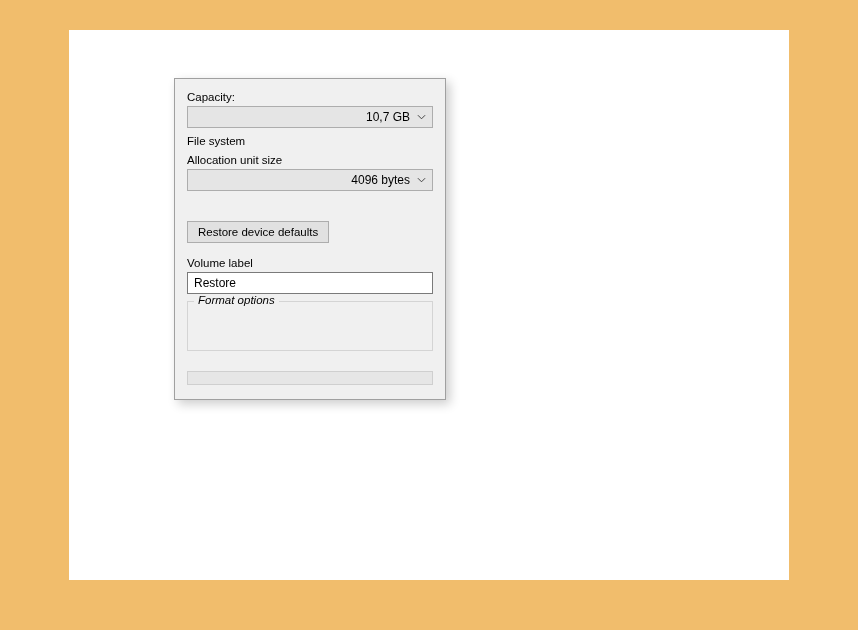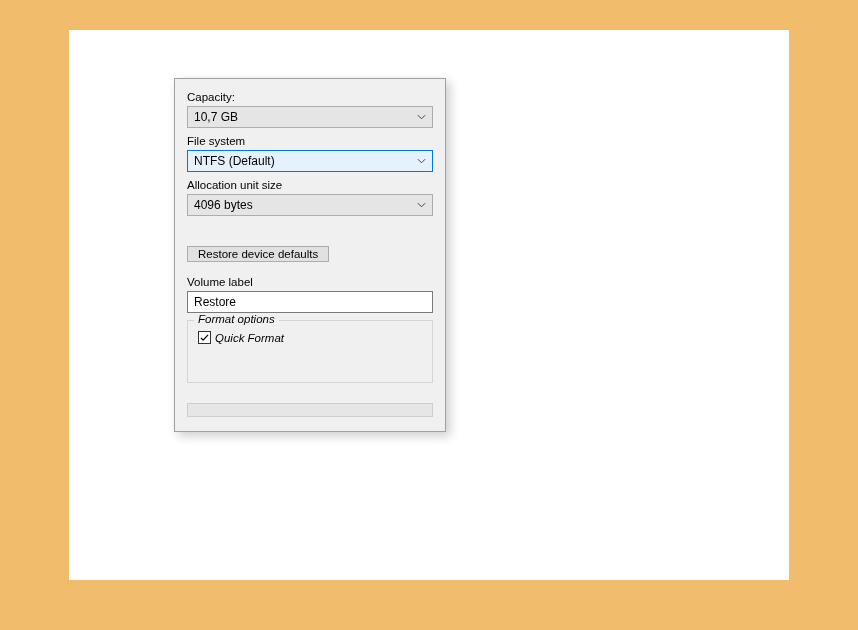--- a/index.html
+++ b/index.html
@@ -62,35 +62,36 @@
       position: relative;
       width: 100%;
       height: 22px;
       background: #e5e5e5;
       border: 1px solid #adadad;
       display: flex;
       align-items: center;
       padding: 0 22px 0 6px;
       font-size: 12px;
       cursor: default;
+      justify-content: flex-end;
     }
     .combo.highlight {
       background: #e5f1fb;
       border: 1px solid #0078d7;
     }
     .combo .caret {
       position: absolute;
       right: 6px;
       top: 50%;
       transform: translateY(-50%);
     }
     .caret svg { width: 9px; height: 6px; display: block; }
     .btn-restore {
       margin-top: 30px;
-      height: 16px;
+      height: 22px;
       background: #e1e1e1;
       border: 1px solid #adadad;
       font-size: 11.5px;
       padding: 0 10px;
       cursor: default;
     }
     .textbox {
       width: 100%;
       height: 22px;
       background: #fff;
@@ -170,58 +171,40 @@
       <div class="combo">
         <span>10,7 GB</span>
         <span class="caret">
           <svg viewBox="0 0 10 6">
               <polyline points="1,1 5,5 9,1" fill="none" stroke="#333" stroke-width="1"></polyline>
             </svg>
         </span>
       </div>
 
       <div class="label">File system</div>
-      <div class="combo highlight">
-        <span>NTFS (Default)</span>
-        <span class="caret">
-          <svg viewBox="0 0 10 6">
-              <polyline points="1,1 5,5 9,1" fill="none" stroke="#333" stroke-width="1"></polyline>
-            </svg>
-        </span>
-      </div>
 
       <div class="label">Allocation unit size</div>
       <div class="combo">
         <span>4096 bytes</span>
         <span class="caret">
           <svg viewBox="0 0 10 6">
               <polyline points="1,1 5,5 9,1" fill="none" stroke="#333" stroke-width="1"></polyline>
             </svg>
         </span>
       </div>
 
       <button class="btn-restore">Restore device defaults</button>
 
       <div class="label" style="margin-top:14px;">Volume label</div>
       <div class="textbox">
         <span>Restore</span>
       </div>
 
       <div class="fieldset">
         <span class="fieldset-legend">Format options</span>
-        <div class="checkbox-row">
-          <span class="checkbox">
-            <span>
-              <svg viewBox="0 0 10 9">
-                  <polyline points="1,4.5 3.5,7 9,1" fill="none" stroke="#000" stroke-width="1.4"></polyline>
-                </svg>
-            </span>
-          </span>
-          <span class="checkbox-label">Quick Format</span>
-        </div>
       </div>
 
       <div class="progressbar"></div>
 
 
     </div>
   </div>
 </div>
 
 </body></html>

